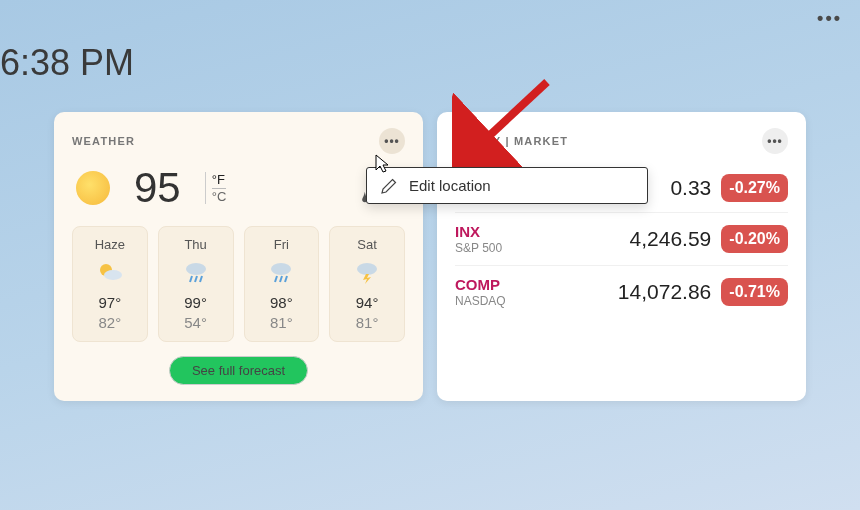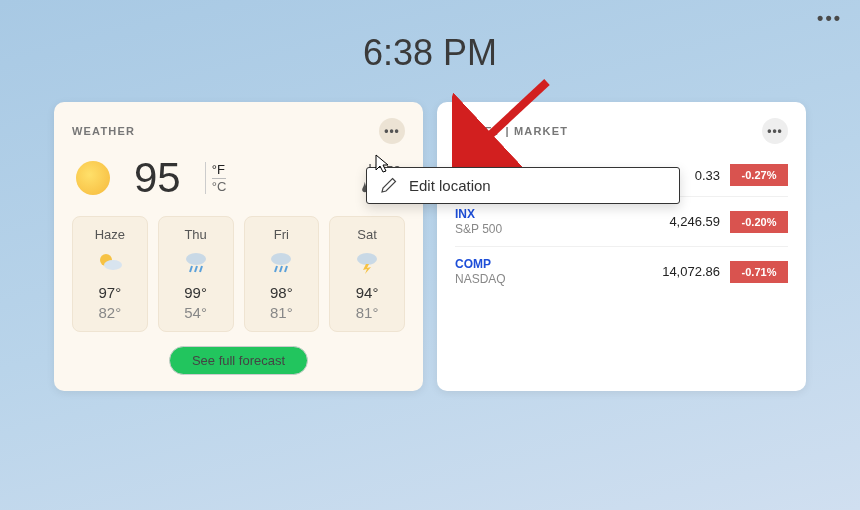--- a/index.html
+++ b/index.html
@@ -1,18 +1,18 @@
 <!DOCTYPE html>
 <html><head>
 <meta charset="utf-8">
 <style>
 *{box-sizing:border-box;margin:0;padding:0;font-family:"Segoe UI",Arial,sans-serif}
 body{width:860px;height:510px;background:linear-gradient(165deg,#a8c9e4 0%,#b9d4ea 50%,#d0dff0 100%);position:relative;overflow:hidden}
 .top-more{position:absolute;top:8px;right:18px;color:#4a4a4a;font-size:18px;font-weight:bold;letter-spacing:2px;cursor:pointer}
-.clock{text-align:center;font-size:36px;color:#3a3a3a;font-weight:400;padding-top:32px}
+.clock{text-align:left;font-size:36px;color:#3a3a3a;font-weight:400;padding-top:42px}
 .cards{display:flex;gap:14px;padding:28px 54px 15px 54px}
 .card{background:#fff;border-radius:10px;box-shadow:0 2px 8px rgba(0,0,0,0.08);flex:1;padding:16px 18px 14px 18px;position:relative}
 .weather-card{background:#fdf8f0}
 .card-hdr{display:flex;justify-content:space-between;align-items:center;margin-bottom:10px}
 .card-title{font-size:11px;letter-spacing:1.2px;color:#777;font-weight:600}
 .more-btn{width:26px;height:26px;border-radius:50%;background:#ece3d4;display:flex;align-items:center;justify-content:center;color:#555;font-weight:bold;font-size:12px;letter-spacing:1px;cursor:pointer}
 .market-card .more-btn{background:#eee}
 .loc{text-align:center;font-size:13px;color:#444;margin-bottom:6px}
 .loc::before{content:"◎";margin-right:4px;font-size:11px}
 .wrow{display:flex;align-items:center;justify-content:space-between;padding:0 4px 10px 4px}
@@ -26,27 +26,27 @@
 .fc-row{display:flex;gap:10px;margin-top:4px}
 .fc{flex:1;background:#f8f0e2;border:1px solid #efe4d2;border-radius:8px;text-align:center;padding:10px 4px}
 .fc .day{font-size:13px;color:#555;margin-bottom:6px}
 .fc .ic{height:28px;display:flex;align-items:center;justify-content:center;margin-bottom:8px}
 .fc .hi{font-size:15px;color:#333;margin-bottom:3px}
 .fc .lo{font-size:15px;color:#888}
 .see-btn{display:block;margin:14px auto 2px auto;border:1px solid #ccc;background:#22c55e;border-radius:18px;padding:6px 22px;font-size:13px;color:#444;cursor:pointer}
 .mrow{display:flex;align-items:center;padding:10px 0;border-top:1px solid #f0f0f0}
 .mrow:first-of-type{border-top:none}
 .msym{flex:1}
-.msym .tkr{font-size:12px;font-weight:600;color:#1d4ed8}
+.msym .tkr{font-size:15px;font-weight:600;color:#be185d}
 .msym .nm{font-size:12px;color:#888;margin-top:1px}
-.mval{font-size:13px;color:#222;font-weight:500;margin-right:10px;min-width:84px;text-align:right}
-.mpct{font-size:11px;color:#fff;border-radius:0;padding:5px 8px;min-width:58px;text-align:center;font-weight:600}
+.mval{font-size:21px;color:#222;font-weight:500;margin-right:10px;min-width:84px;text-align:right}
+.mpct{font-size:16px;color:#fff;border-radius:8px;padding:5px 8px;min-width:58px;text-align:center;font-weight:600}
 .neg{background:#d9534f}
 .pos{background:#3a8a3a}
-.popup{position:absolute;top:167px;left:366px;width:314px;background:#fff;border:1.5px solid #333;border-radius:3px;padding:9px 14px;display:flex;align-items:flex-start;gap:12px;z-index:50;box-shadow:0 4px 12px rgba(0,0,0,0.15)}
+.popup{position:absolute;top:167px;left:366px;width:282px;background:#fff;border:1.5px solid #333;border-radius:3px;padding:9px 14px;display:flex;align-items:flex-end;gap:12px;z-index:50;box-shadow:0 4px 12px rgba(0,0,0,0.15)}
 .popup svg{width:16px;height:16px}
 .popup span{font-size:15px;color:#333}
 .cursor{position:absolute;top:153px;left:373px;z-index:60}
 .arrow{position:absolute;top:72px;left:452px;z-index:40}
 </style>
 </head>
 <body>
 
 <div class="top-more">•••</div>
 <div class="clock">6:38 PM</div>

